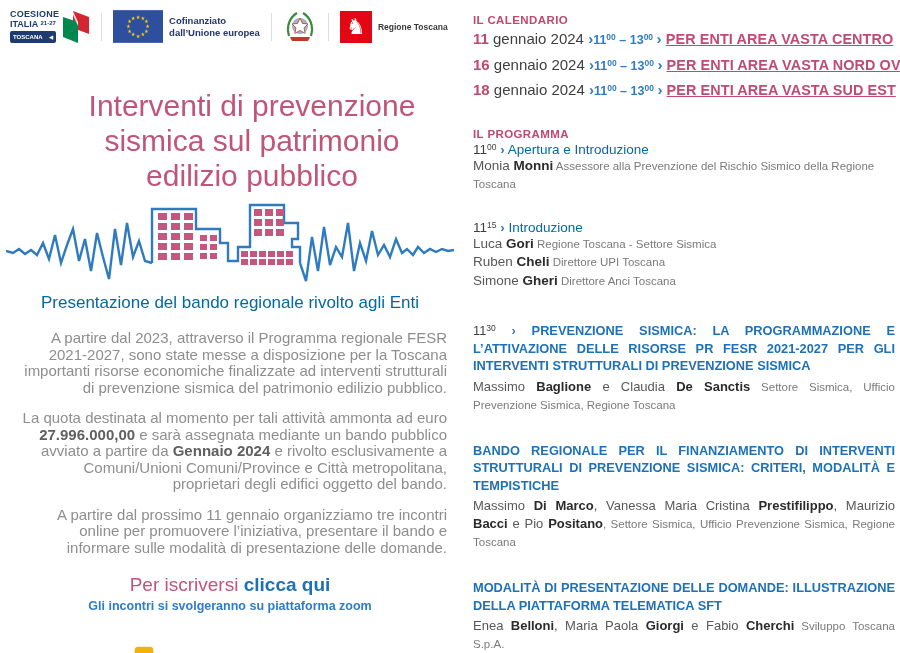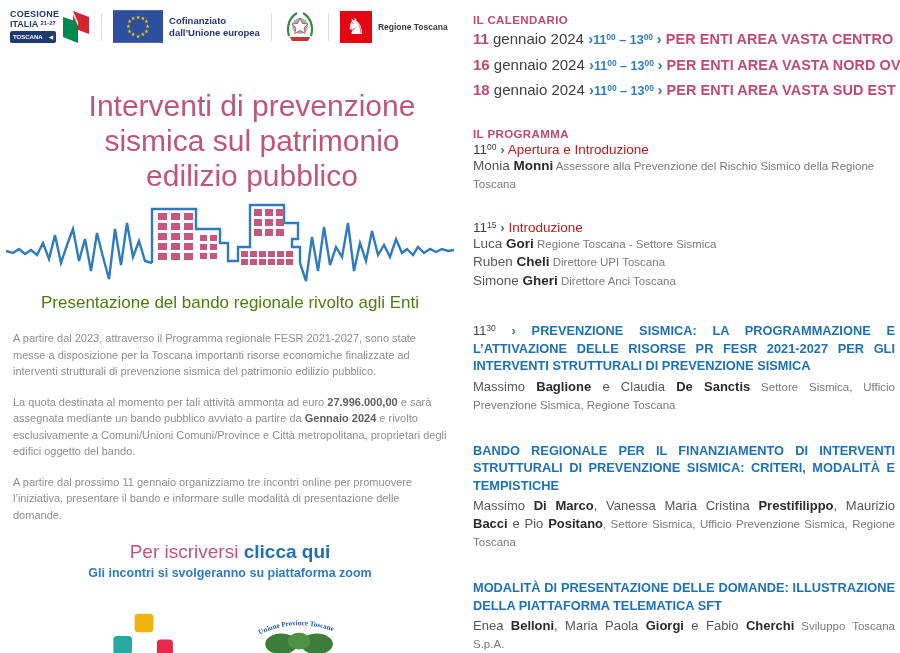--- a/index.html
+++ b/index.html
@@ -23,25 +23,25 @@
   .eu { display:flex; align-items:center; gap:6px; }
   .eu-cap { color:#24366e; font-weight:bold; font-size:9.5px; line-height:11.5px; }
   .rt { display:flex; align-items:center; gap:6px; }
   .rt-box { width:32px; height:32px; background:#e30613; color:#fff; display:flex;
             align-items:center; justify-content:center; font-size:22px; line-height:1; }
   .rt-label { color:#3a3a3a; font-weight:bold; font-size:8.5px; }
 
   
   .title { margin-top:44px; text-align:center; color:#c05577; font-size:30px; line-height:35px;padding-left:44px; }
   .seismo { display:block; margin:6px auto 0; }
-  .subtitle { text-align:center; color:#4d7c0f; font-size:17px; margin-top:2px; }
-
-  
-  .paras { width:434px; margin:17px auto 0; text-align:left; color:#8e8e8e;
-           font-size:11px; line-height:16.5px; }
+  .subtitle { text-align:center; color:#0369a1; font-size:17px; margin-top:2px; }
+
+  
+  .paras { width:434px; margin:17px auto 0; text-align:right; color:#8e8e8e;
+           font-size:15px; line-height:16.5px; }
   .paras p { margin-bottom:14px; }
   .sg-bold { font-weight:bold; color:#606060; }
 
   
   .cta { text-align:center; font-size:19px; margin-top:18px; }
   .sg-pink { color:#c05577; }
   .sg-bluebold { color:#1d6fb8; font-weight:bold; }
   .cta-sub { text-align:center; color:#2e7cc3; font-weight:bold; font-size:12.5px; margin-top:3px; }
 
   
@@ -49,27 +49,27 @@
 
   
   .sec-head { color:#bf496d; font-weight:bold; font-size:11.5px; letter-spacing:.4px; }
   .cal-head { margin-top:14px; }
   .cal-line { font-size:15px; line-height:22.5px; color:#3f3f3f; white-space:nowrap; }
   .sg-day { color:#bf496d; font-weight:bold; }
   .sg-date { color:#3f3f3f; }
   .sg-chev { color:#2e7cc3; font-weight:bold; }
   .sg-time { color:#2e7cc3; font-weight:bold; font-size:12.5px; }
   .sg-tsup { color:#2e7cc3; font-weight:bold; font-size:8.5px; vertical-align:4px; }
-  .sg-session { color:#c14a72; font-weight:bold; font-size:14.4px; letter-spacing:.1px; }
+  .sg-session { color:#c14a72; font-weight:bold; font-size:14.4px; letter-spacing:.1px;text-decoration:underline; }
 
   .prog-head { margin-top:25px; }
   .time-line { font-size:13.5px; color:#3f3f3f; margin-top:2px; }
   .sg-tdark { color:#3f3f3f; }
   .sg-tsupdark { color:#3f3f3f; font-size:8.5px; vertical-align:4px; }
-  .sg-bluelabel { color:#b91c1c; font-size:13.5px; }
+  .sg-bluelabel { color:#0369a1; font-size:13.5px; }
   .speaker { font-size:13.5px; line-height:18.5px; color:#585858; }
   .sg-name { color:#585858; }
   .sg-surname { color:#2b2b2b; font-weight:bold; }
   .sg-role { color:#7a7a7a; font-size:11.5px; }
   .sg-plain { }
   .block-title { font-size:12.8px; line-height:17.5px; text-align:justify; }
   .sg-bluetitle { color:#1d71b8; font-weight:bold; }
   .speaker-par { font-size:13px; line-height:18px; text-align:justify; margin-top:3px; }
 
   .mt26 { margin-top:26px; } .mt30 { margin-top:30px; }

